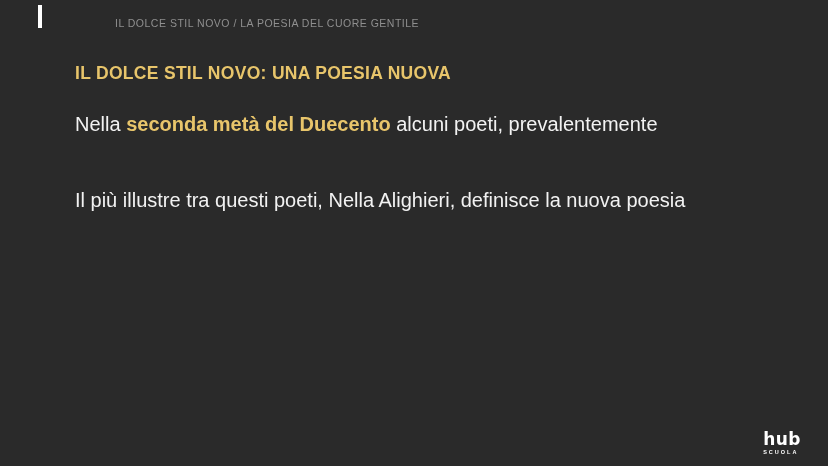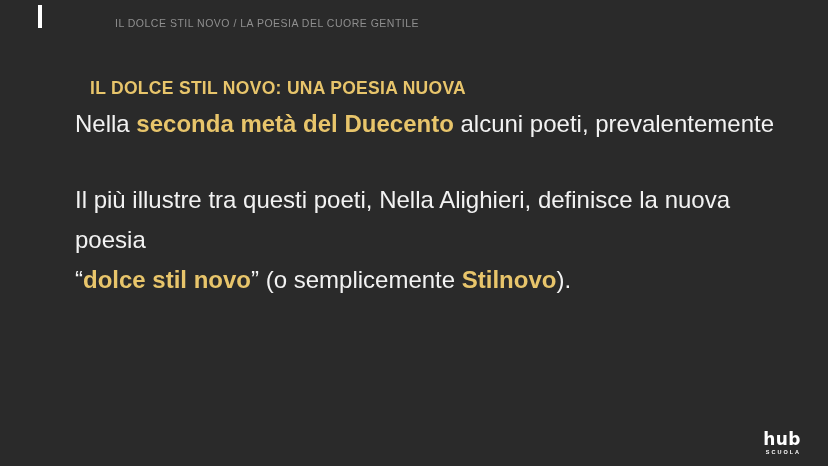--- a/index.html
+++ b/index.html
@@ -41,39 +41,39 @@
     font-weight: 700;
     letter-spacing: 0.3px;
     color: var(--accent, #E8C56B);
     white-space: nowrap;
   }
   .content {
     position: absolute;
     left: 75px;
     top: 104px;
     width: 720px;
-    font-size: 24px;
+    font-size: 20px;
     line-height: 40px;
     color: var(--body, #F2F2F2);
   }
   .paragraph {
     margin: 0 0 36px 0;
   }
   .line {
     white-space: pre-wrap;
   }
   .hl {
     color: var(--accent, #E8C56B);
     font-weight: 700;
   }
   .logo {
     position: absolute;
     right: 27px;
     bottom: 11px;
-    text-align: right;
+    text-align: left;
     color: var(--logo, #FFFFFF);
     line-height: 1;
   }
   .logo-word {
     font-size: 17px;
     font-weight: 700;
     letter-spacing: 0.5px;
     font-family: "DejaVu Sans", sans-serif;
   }
   .logo-sub {
@@ -85,29 +85,28 @@
 </style>
 </head>
 <body>
 
 <div class="slide" style="--bg: #2A2A2A; --accent: #E8C56B; --body: #F2F2F2; --muted: #8F8F8F; --logo: #FFFFFF;">
 
   <div class="accent-bar"></div>
 
   <div class="breadcrumb">IL DOLCE STIL NOVO / LA POESIA DEL CUORE GENTILE</div>
 
-  <h1 class="slide-title" style="margin:15px;">IL DOLCE STIL NOVO: UNA POESIA NUOVA</h1>
+  <h1 class="slide-title" style="margin:0;">IL DOLCE STIL NOVO: UNA POESIA NUOVA</h1>
 
   <div class="content" id="body-text">
       <div class="paragraph">
         <div class="line"><span>Nella </span><span class="hl">seconda metà del Duecento</span><span> alcuni poeti, prevalentemente</span></div>
       </div>
       <div class="paragraph">
         <div class="line"><span>Il più illustre tra questi poeti, Nella Alighieri, definisce la nuova poesia</span></div>
-        <div class="line"><span>“</span><span class="hl">dolce stil novo</span><span>” (o semplicemente </span><span class="hl">Stilnovo</span><span>).</span></div>
       </div>
     </div>
 
   <div class="logo">
     <div class="logo-word">hub</div>
     <div class="logo-sub">SCUOLA</div>
   </div>
 
 </div>
 

